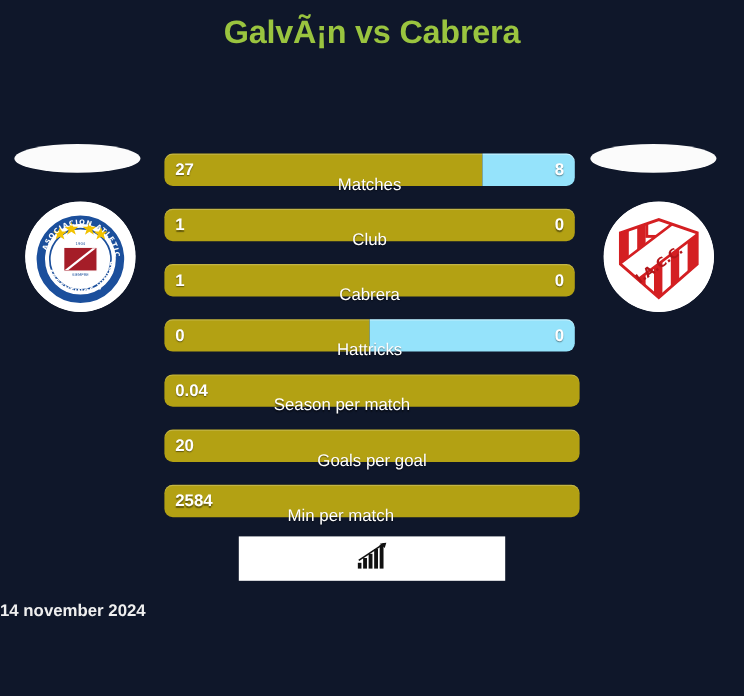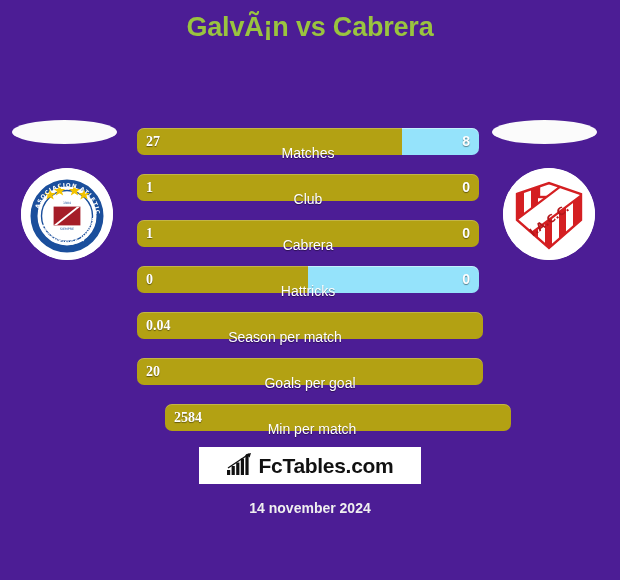--- a/index.html
+++ b/index.html
@@ -2,21 +2,21 @@
 <html><head>
 <meta charset="utf-8">
 <style>
   * { box-sizing: border-box; margin: 0; padding: 0; }
   html, body {
     width: 620px; height: 580px;
     background: #2f2f2f;
     font-family: "Liberation Sans", sans-serif;
     overflow: hidden;
   }
-  #page { position: relative; width: 620px; height: 580px; background: #4c1d95; }
+  #page { position: relative; width: 620px; height: 580px; background: #0f172a; }
 
   .title {
     position: absolute; left: 0; top: 12px; width: 620px;
     text-align: center;
     color: #9ac43f;
     font-size: 27px; font-weight: bold;
     letter-spacing: -0.2px;
     white-space: nowrap;
   }
   .subtitle {
@@ -76,21 +76,21 @@
     left: 0;
     background: #b3a113;
     border-radius: 7px;
     box-shadow: inset 0 1px 0 rgba(255,255,255,0.22);
   }
   .row .val {
     position: absolute; top: 0; height: 27px; line-height: 27px;
     color: #ffffff; font-size: 14px; font-weight: bold;
     text-shadow: 0 1px 1px rgba(0,0,0,0.45);
   }
-  .row .val.home { left: 9px; font-family: Liberation Serif, serif; }
+  .row .val.home { left: 9px; }
   .row .val.away { right: 9px; }
   .row .label {
     position: absolute; top: 12px; left: 0; width: 100%;
     height: 27px; line-height: 27px;
     text-align: center;
     color: #ffffff; font-size: 14px; font-weight: normal;
     text-shadow: 0 1px 1px rgba(0,0,0,0.45);
     pointer-events: none;
   }
 
@@ -102,21 +102,21 @@
     display: flex; align-items: center; justify-content: center;
     gap: 7px;
   }
   .brand .logo-icon { display: block; }
   .brand .brand-text {
     color: #111111; font-size: 21px; font-weight: bold;
     letter-spacing: -0.3px;
   }
   .date {
     position: absolute; left: 0; top: 500px; width: 620px;
-    text-align: center;
+    text-align: left;
     color: #efefef; font-size: 14px; font-weight: bold;
   }
 </style>
 </head>
 <body>
 
 <div id="page">
 
   <div class="title">GalvÃ¡n vs Cabrera</div>
 
@@ -206,38 +206,37 @@
       <div class="row" style="top: 312px; width: 296px;">
         <div class="bar single" style="width: 346px;"></div>
         <span class="val home">0.04</span>
         <span class="label">Season per match</span>
       </div>
       <div class="row" style="top: 358px; width: 346px;">
         <div class="bar single" style="width: 346px;"></div>
         <span class="val home">20</span>
         <span class="label">Goals per goal</span>
       </div>
-      <div class="row" style="top: 404px; width: 294px; margin-left: 28px;">
+      <div class="row" style="top: 404px; width: 294px;">
         <div class="bar single" style="width: 346px;"></div>
         <span class="val home">2584</span>
         <span class="label">Min per match</span>
       </div>
     </div>
 
   <div class="brand">
     <span class="logo-icon">
       <svg width="25" height="22" viewBox="0 0 25 22" xmlns="http://www.w3.org/2000/svg">
         <g fill="#111111">
           <rect x="0" y="17" width="3.2" height="5"></rect>
           <rect x="4.6" y="13" width="3.2" height="9"></rect>
           <rect x="9.2" y="9.5" width="3.2" height="12.5"></rect>
           <rect x="13.8" y="5.5" width="3.2" height="16.5"></rect>
           <rect x="18.4" y="2" width="3.2" height="20"></rect>
         </g>
         <path d="M1 15 L22 1" stroke="#111111" stroke-width="1.4" fill="none"></path>
         <polygon points="24,0 18.5,1.2 22.6,4.6" fill="#111111"></polygon>
       </svg>
     </span>
-    <span class="brand-text">FcTables.com</span>
   </div>
 
   <div class="date">14 november 2024</div>
 </div>
 
 </body></html>

